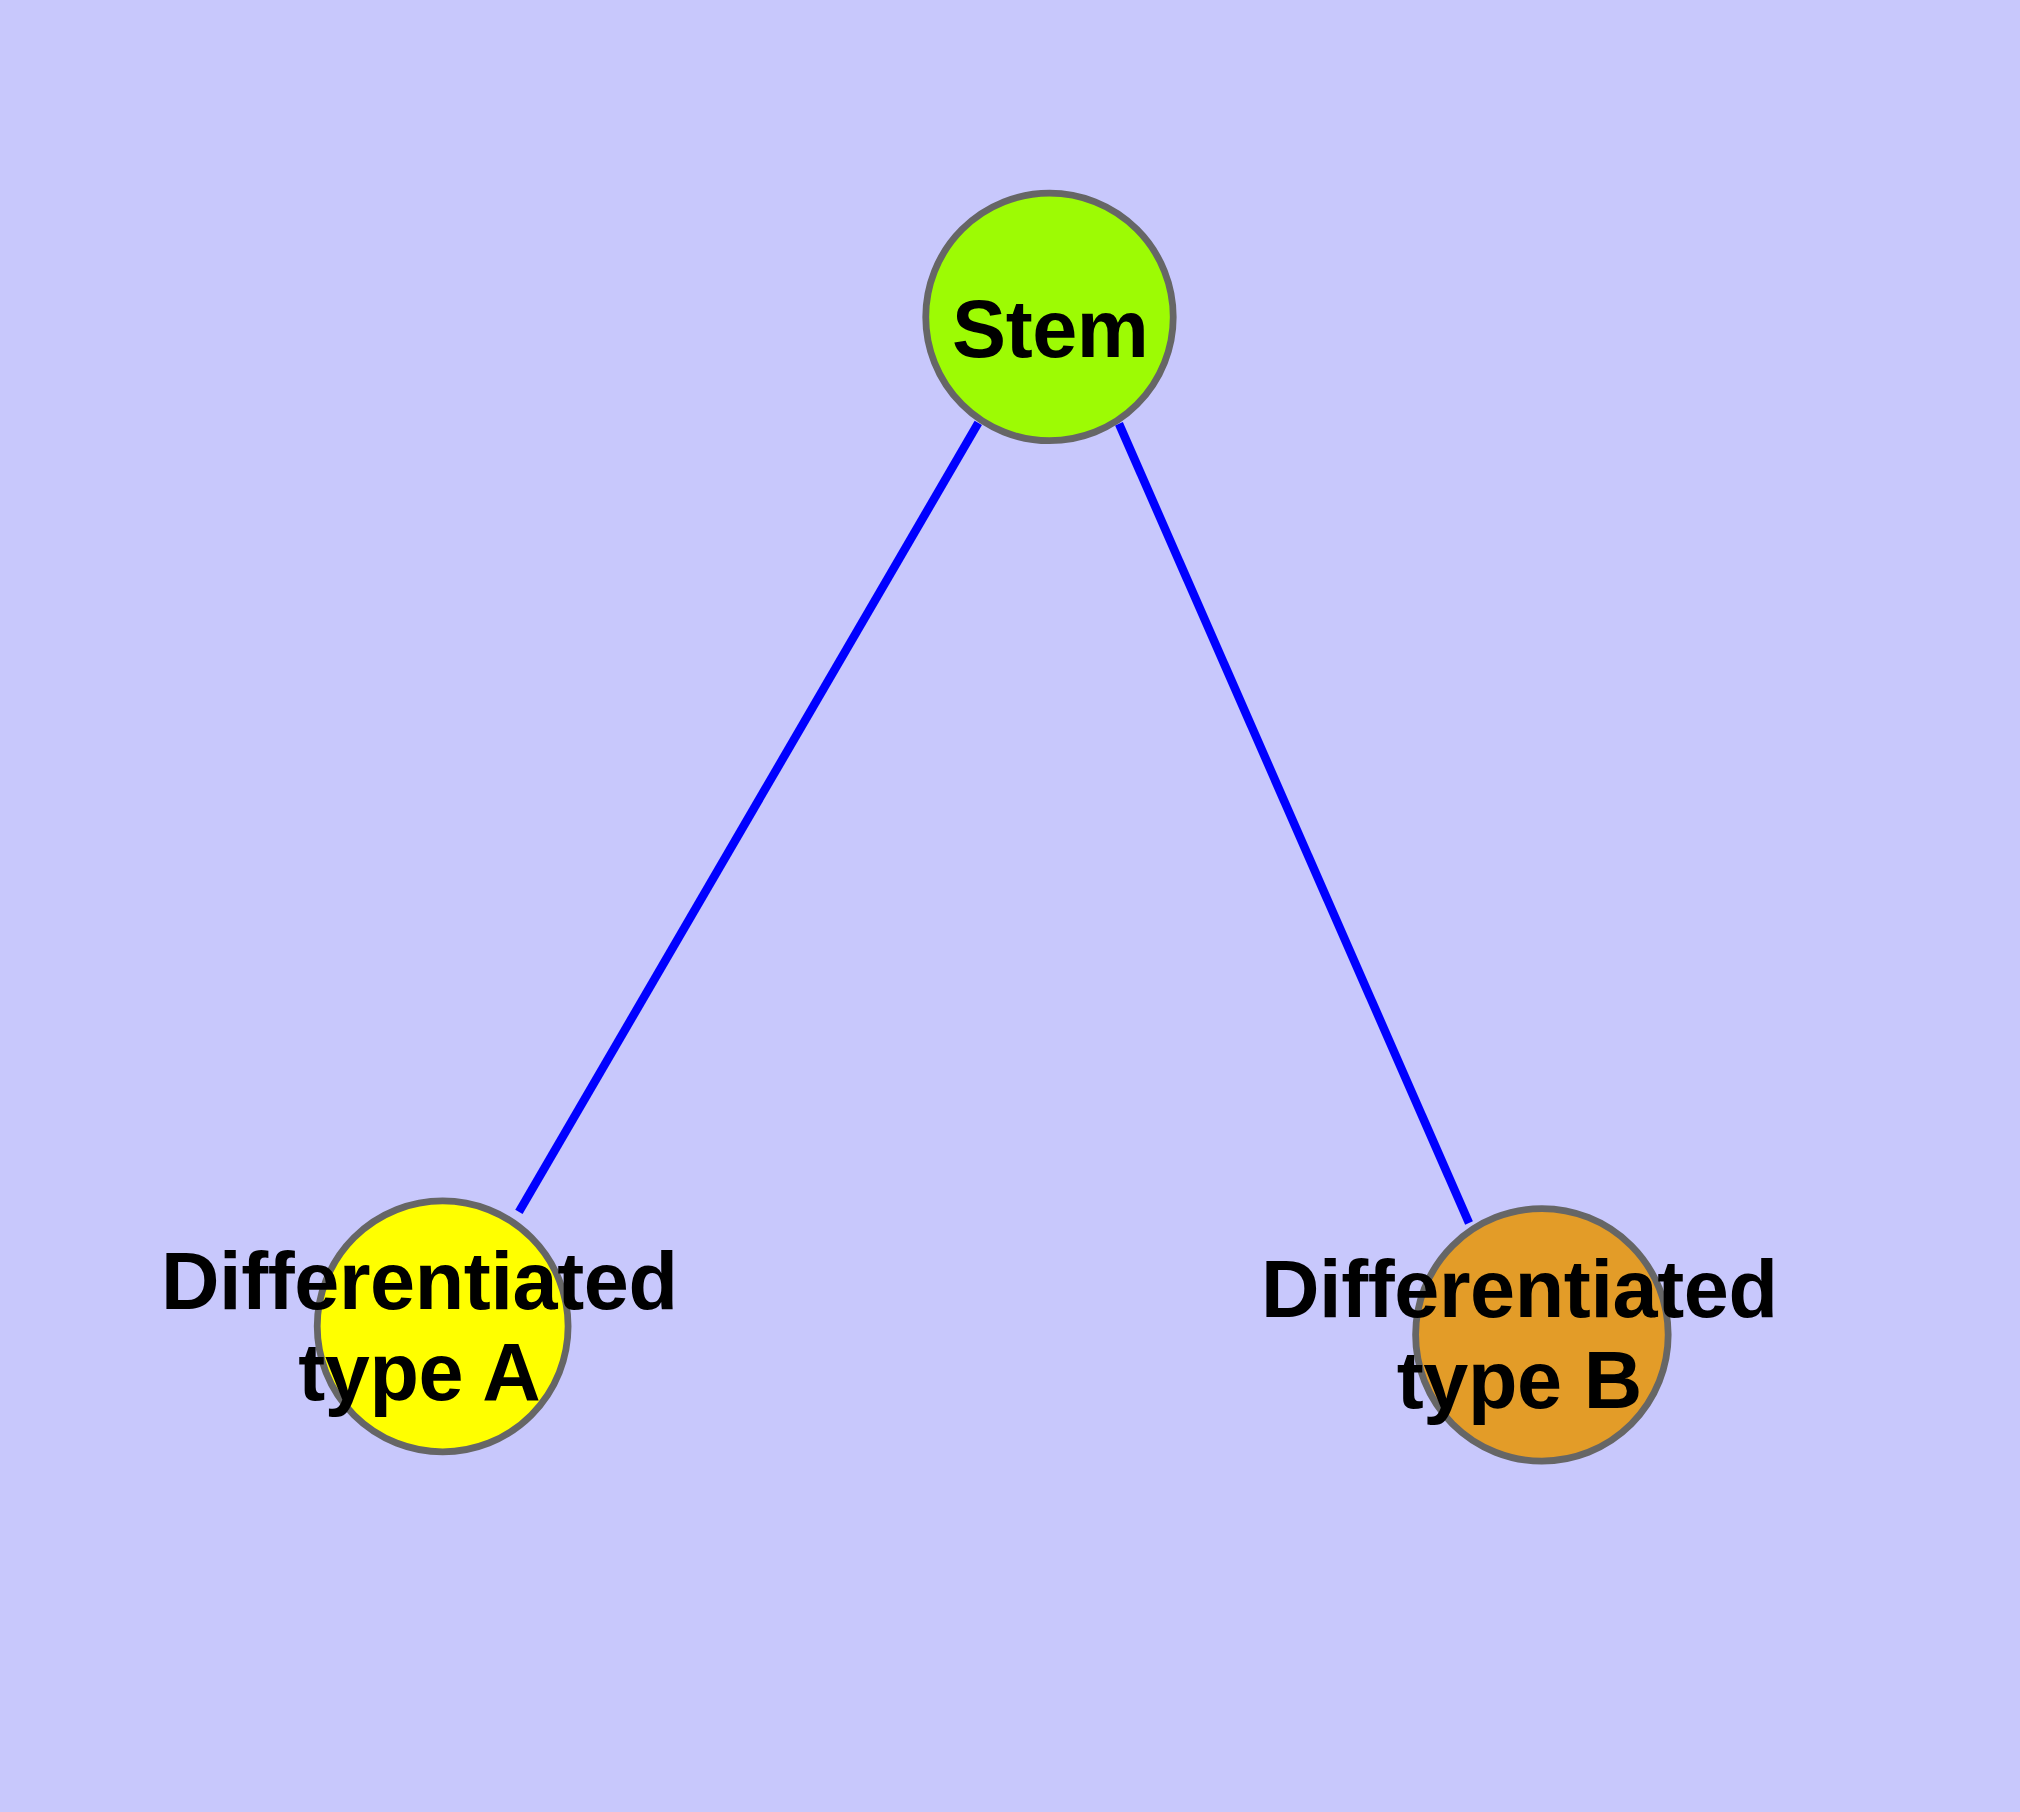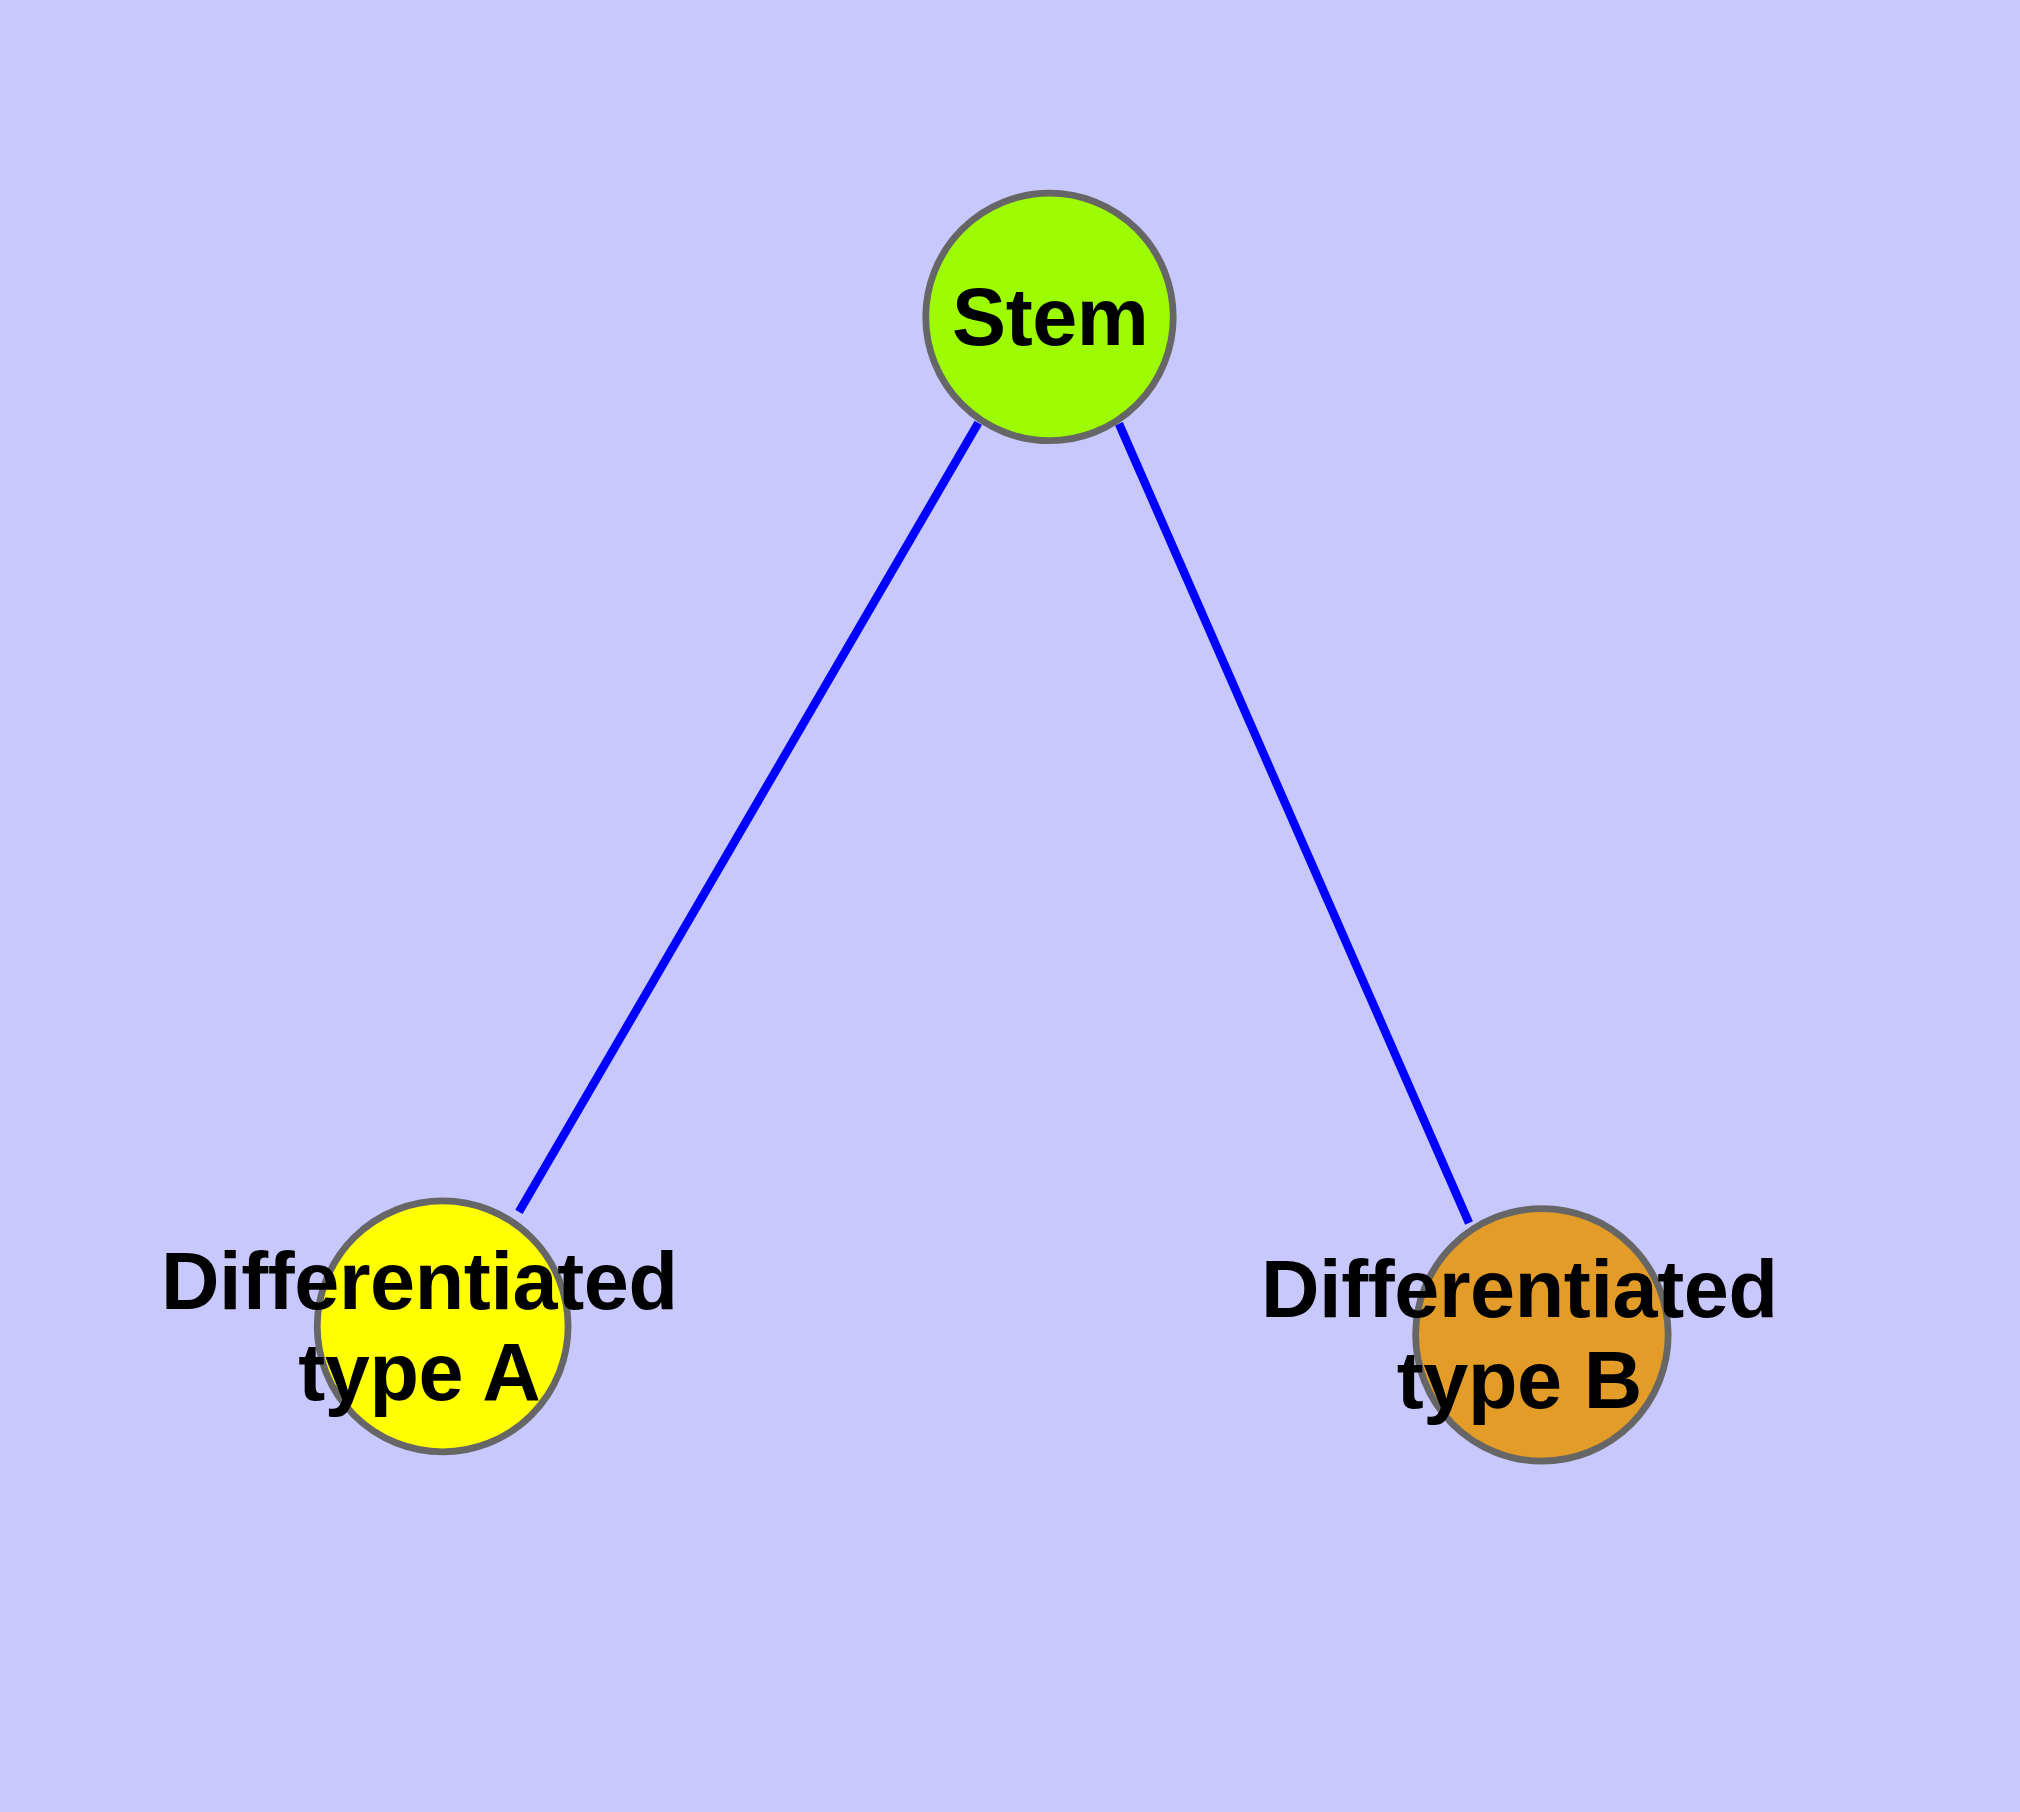--- a/index.html
+++ b/index.html
@@ -50,21 +50,21 @@
         <line x1="1320" y1="500" x2="1733" y2="1443" stroke="#0000ff" stroke-width="10" stroke-linecap="butt"></line>
       </g>
     <g id="nodes-layer">
         <circle cx="1238" cy="374" r="146" fill="#9dfb04" stroke="#666666" stroke-width="8"></circle>
         <circle cx="522" cy="1565" r="148" fill="#ffff00" stroke="#666666" stroke-width="8"></circle>
         <circle cx="1819" cy="1575" r="149" fill="#e39c28" stroke="#666666" stroke-width="8"></circle>
       </g>
   </svg>
 
   <div id="labels-layer">
-      <div class="node-label" style="left: 952px; top: 272px;">Stem</div>
+      <div class="node-label" style="left: 952px; top: 284px;">Stem</div>
       <div class="node-label" style="left: 161px; top: 1236px;">Differentiated
 type A</div>
       <div class="node-label" style="left: 1261px; top: 1244px;">Differentiated
 type B</div>
     </div>
 
 </div>
 
 
 </body></html>

